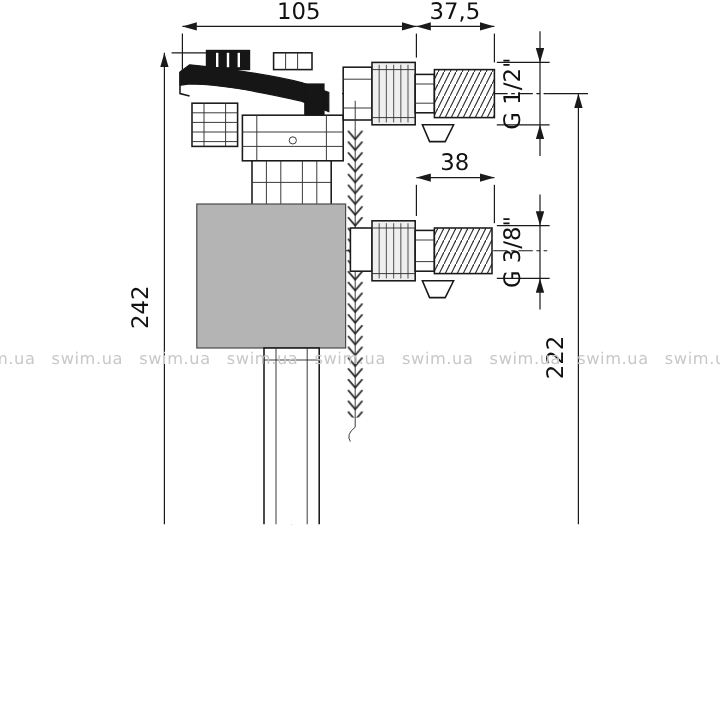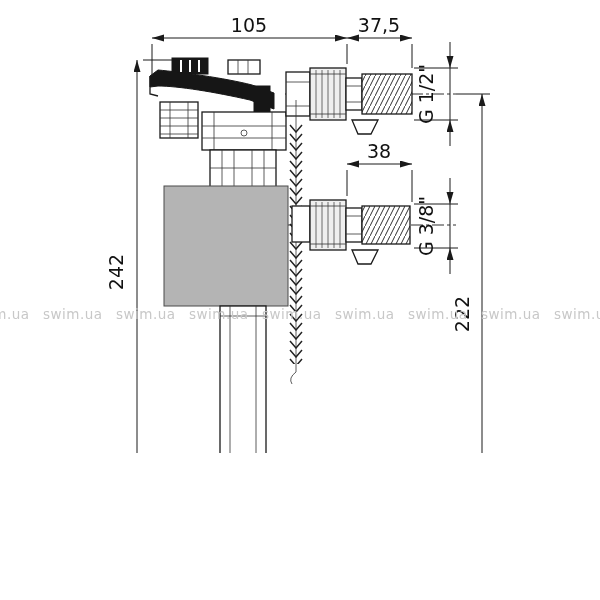--- a/index.html
+++ b/index.html
@@ -1,17 +1,17 @@
 <!DOCTYPE html>
 <html><head>
 <meta charset="utf-8">
 <style>
   html,body{margin:0;padding:0;background:#fff;}
   #stage{position:relative;width:600px;height:437px;background:#fff;overflow:hidden;
-         font-family:"DejaVu Sans", sans-serif;margin-top:16px;}
+         font-family:"DejaVu Sans", sans-serif;}
   svg{display:block;}
   .ln{stroke:#1a1a1a;stroke-width:1.3;fill:none;}
   .lnf{stroke:#1a1a1a;stroke-width:1.3;fill:#fff;}
   .thin{stroke:#333;stroke-width:0.8;fill:none;}
   .dark{fill:#161616;stroke:#161616;}
   .nut{fill:#efefef;stroke:#1a1a1a;stroke-width:1.3;}
   .rib{stroke:#6a6a6a;stroke-width:1;fill:none;}
   .dim{stroke:#1a1a1a;stroke-width:1;fill:none;}
   .cl{stroke:#1a1a1a;stroke-width:0.9;stroke-dasharray:12 3 3 3;fill:none;}
   text.dimt{font-size:19px;fill:#111;}

